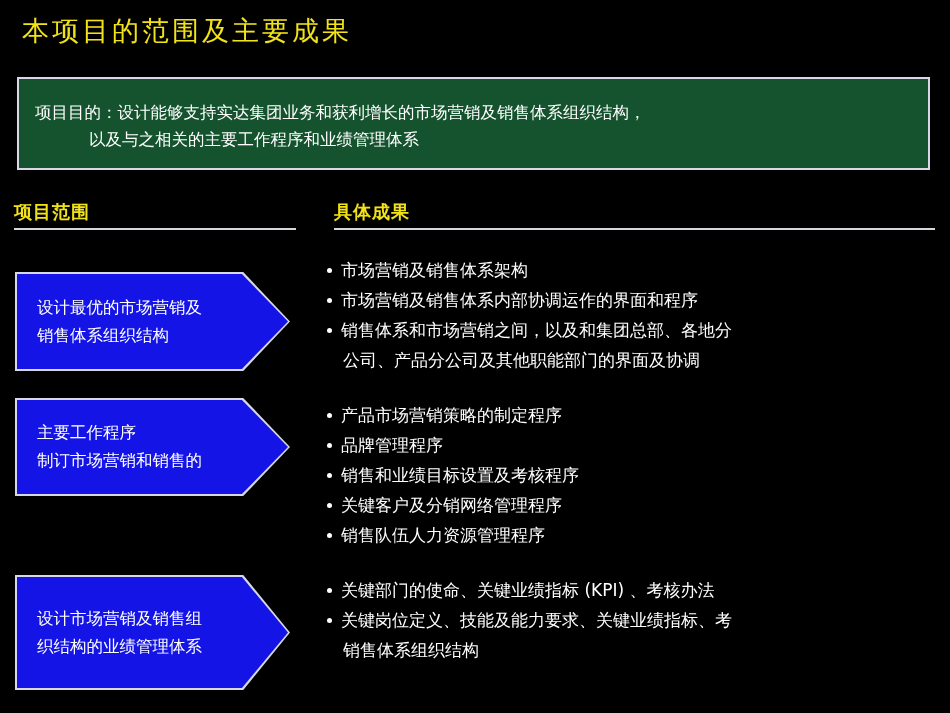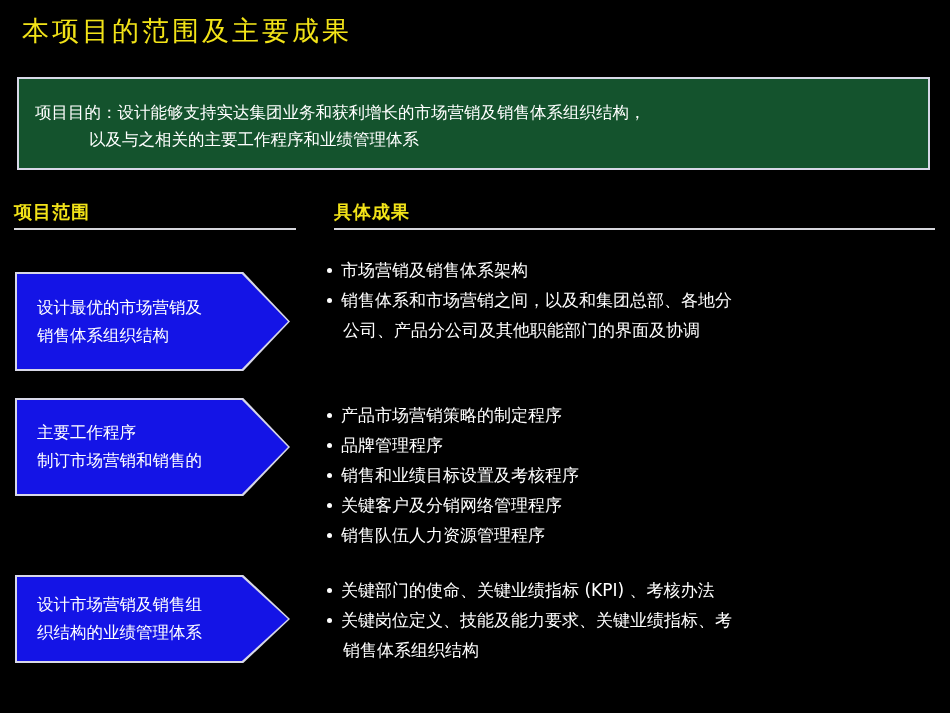--- a/index.html
+++ b/index.html
@@ -98,21 +98,21 @@
     top: 50%;
     transform: translateY(-50%);
     color: #FFFFFF;
     font-size: 16.5px;
     line-height: 28px;
     width: 210px;
     z-index: 3;
   }
   .arrow-1 { top: 248px; height: 99px; margin-top: 24px; }
   .arrow-2 { top: 398px; height: 98px; }
-  .arrow-3 { top: 575px; height: 88px; }
+  .arrow-3 { top: 575px; height: 115px; }
 
   
   .bullets {
     position: absolute;
     left: 325px;
     width: 612px;
   }
   .bullets-1 { top: 255px; }
   .bullets-2 { top: 400px; }
   .bullets-3 { top: 575px; }
@@ -163,20 +163,23 @@
       <div>设计最优的市场营销及</div>
       <div>销售体系组织结构</div>
     </div>
   </div>
 
   <div class="bullets bullets-1">
     <div class="bullet-item">
       <span>市场营销及销售体系架构</span>
     </div>
     <div class="bullet-item">
+      <span>市场营销及销售体系内部协调运作的界面和程序</span>
+    </div>
+    <div class="bullet-item">
       <span>销售体系和市场营销之间，以及和集团总部、各地分</span>
       <span class="cont">公司、产品分公司及其他职能部门的界面及协调</span>
     </div>
   </div>
 
   <div class="arrow-border arrow-2">
     <div class="arrow-inner"></div>
     <div class="arrow-text">
       <div>主要工作程序</div>
       <div>制订市场营销和销售的</div>

